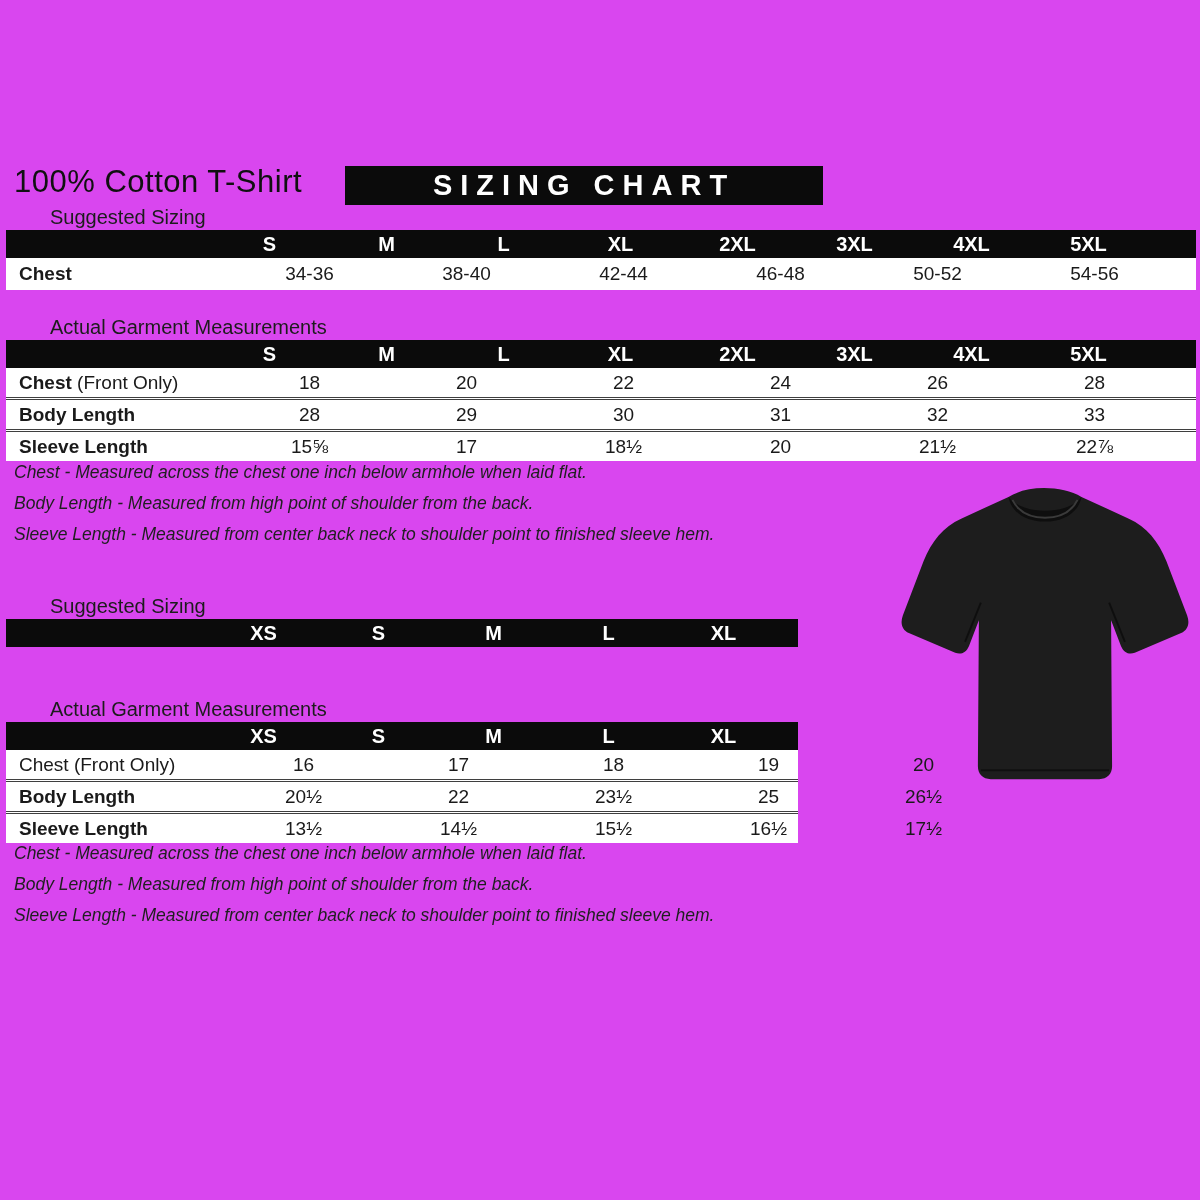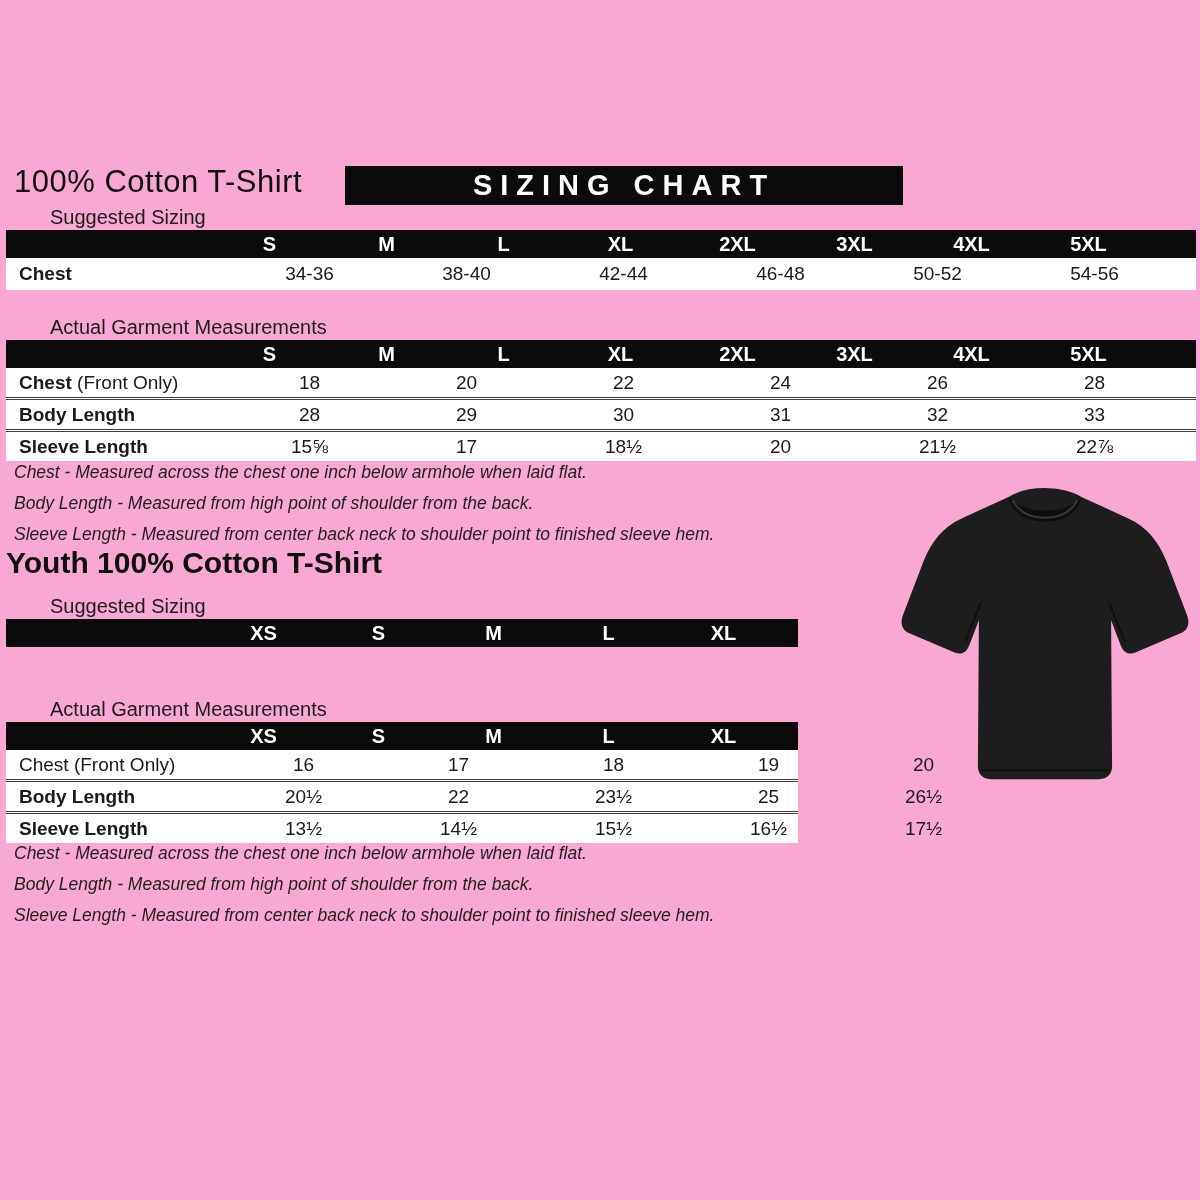--- a/index.html
+++ b/index.html
@@ -1,22 +1,22 @@
 <!DOCTYPE html>
 <html><head>
 <meta charset="utf-8">
 <style>
   html,body{margin:0;padding:0;background:#fff;}
-  #page{position:relative;width:1200px;height:1200px;background:#f9a8d4;overflow:hidden;
+  #page{position:relative;width:1200px;height:1200px;background:#d946ef;overflow:hidden;
         font-family:"Liberation Sans","DejaVu Sans",sans-serif;color:#111;}
 
   .abs{position:absolute;}
 
   .main-title{left:14px;top:164px;font-size:31px;font-weight:normal;color:#101010;letter-spacing:0.5px;}
-  .banner{left:345px;top:166px;width:558px;height:39px;background:#0b0b0b;color:#fff;
+  .banner{left:345px;top:166px;width:478px;height:39px;background:#0b0b0b;color:#fff;
           display:flex;align-items:center;justify-content:center;
           font-size:29px;font-weight:bold;letter-spacing:8px;}
   .section-label{font-size:20px;color:#1c1c1c;margin-left:44px;}
   .youth-title{left:6px;top:546px;font-size:30px;font-weight:bold;color:#101010;}
 
   .table{position:absolute;}
   .table .trow{display:grid;align-items:center;}
   .table.adult .trow{grid-template-columns:205px repeat(8,117px) 1fr;}
   .table.youth .trow{grid-template-columns:200px repeat(5,115px) 1fr;}
   .trow.thead{background:#0b0b0b;color:#ffffff;font-weight:bold;font-size:20px;height:28px;}
@@ -122,21 +122,20 @@
         <div class="tcell tail"></div>
       </div>
     </div>
 
   <div class="abs notes" style="left:14px;top:463px;width:820px;">
       <div class="note-line">Chest - Measured across the chest one inch below armhole when laid flat.</div>
       <div class="note-line">Body Length - Measured from high point of shoulder from the back.</div>
       <div class="note-line">Sleeve Length - Measured from center back neck to shoulder point to finished sleeve hem.</div>
     </div>
 
-  <div class="abs youth-title">Youth 100% Cotton T-Shirt</div>
 
   <div class="abs section-label" style="left:6px;top:595px;">Suggested Sizing</div>
   <div class="table youth suggested" style="left:6px;top:619px;width:792px;">
       <div class="trow thead">
         <div class="tcell tlabel"></div>
         <div class="tcell">XS</div>
         <div class="tcell">S</div>
         <div class="tcell">M</div>
         <div class="tcell">L</div>
         <div class="tcell">XL</div>

